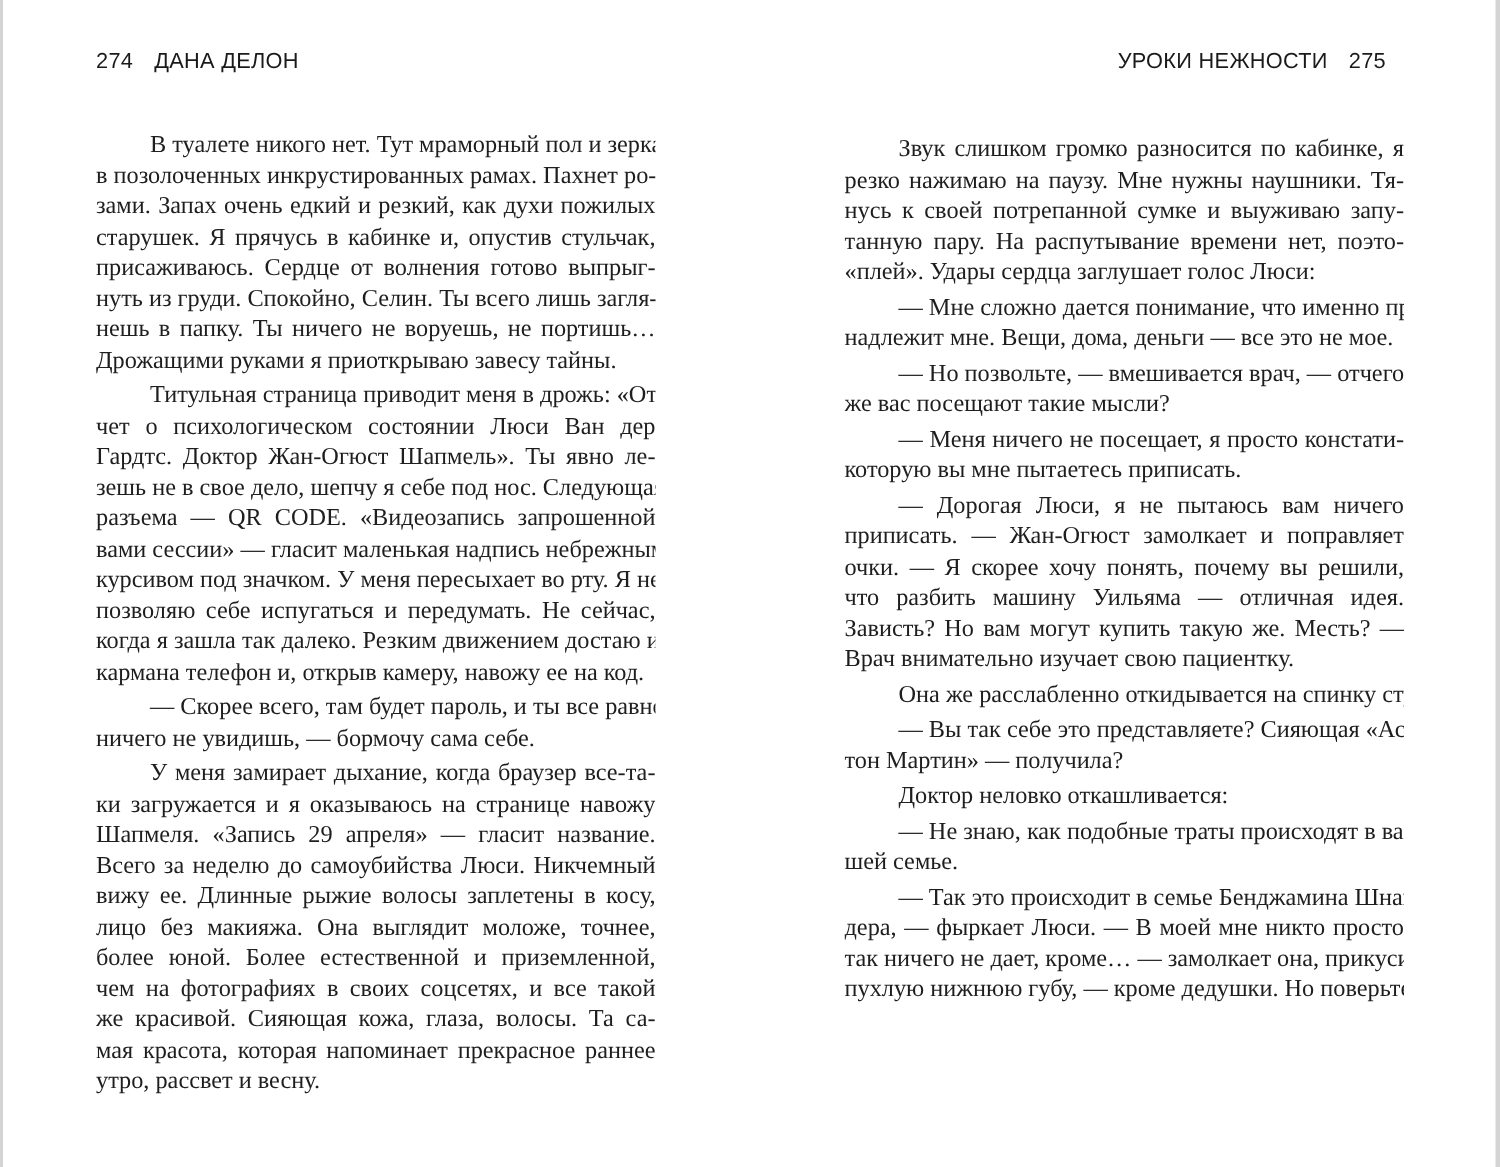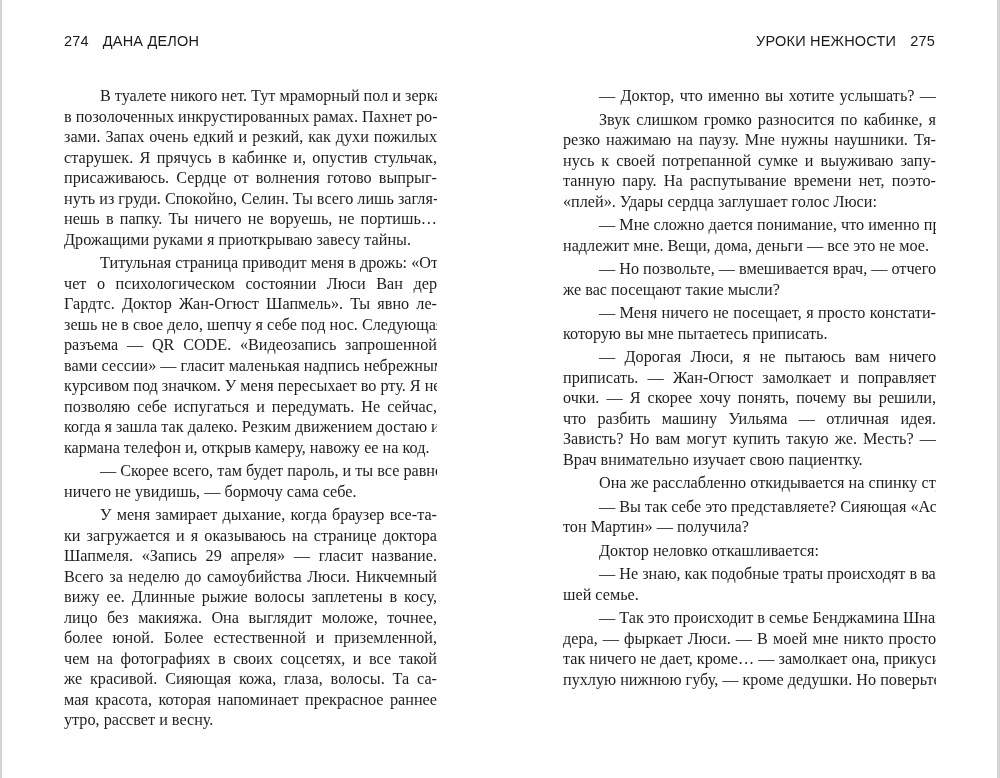--- a/index.html
+++ b/index.html
@@ -15,21 +15,21 @@
   .page { position: absolute; top: 0; height: 634px; }
   .page.left { left: 0; width: 500px; }
   .page.right { left: 500px; width: 500px; }
   .running-head {
     position: absolute; top: 33px;
     font-family: "Liberation Sans", "DejaVu Sans", sans-serif;
     font-size: 14.5px; letter-spacing: 0.2px; color: #1a1a1a;
     white-space: nowrap;
   }
   .left .running-head { left: 64px; }
-  .right .running-head { right: 65px; }
+  .right .running-head { right: 76px; }
   .running-head .num { display: inline-block; }
   .left .running-head .num { margin-right: 14px; }
   .right .running-head .num { margin-left: 14px; }
   .body-text {
     position: absolute; top: 86px; width: 373px;
     font-size: 16.2px; line-height: 20.5px;
   }
   .left .body-text { left: 64px; }
   .right .body-text { left: 63px; }
   .para { margin: 0 0 3px 0; }
@@ -73,41 +73,40 @@
         <span class="line">позволяю себе испугаться и передумать. Не сейчас,</span>
         <span class="line">когда я зашла так далеко. Резким движением достаю из</span>
         <span class="line last">кармана телефон и, открыв камеру, навожу ее на код.</span>
       </p>
       <p class="para">
         <span class="line first">— Скорее всего, там будет пароль, и ты все равно</span>
         <span class="line last">ничего не увидишь, — бормочу сама себе.</span>
       </p>
       <p class="para">
         <span class="line first">У меня замирает дыхание, когда браузер все-та-</span>
-        <span class="line">ки загружается и я оказываюсь на странице доктора</span>
+        <span class="line">ки загружается и я оказываюсь на странице навожу</span>
         <span class="line">Шапмеля. «Запись 29 апреля» — гласит название.</span>
         <span class="line">Всего за неделю до самоубийства Люси. Никчемный</span>
         <span class="line">вижу ее. Длинные рыжие волосы заплетены в косу,</span>
         <span class="line">лицо без макияжа. Она выглядит моложе, точнее,</span>
         <span class="line">более юной. Более естественной и приземленной,</span>
         <span class="line">чем на фотографиях в своих соцсетях, и все такой</span>
         <span class="line">же красивой. Сияющая кожа, глаза, волосы. Та са-</span>
         <span class="line">мая красота, которая напоминает прекрасное раннее</span>
         <span class="line last">утро, рассвет и весну.</span>
       </p>
     </div>
 </section>
 
 <section class="page right">
   <div class="running-head">
     <span>УРОКИ НЕЖНОСТИ</span><span class="num">275</span>
   </div>
   <div class="body-text" id="right-body">
       <p class="para">
-        <span class="line first">— Доктор, что именно вы хотите услышать? —</span>
       </p>
       <p class="para">
         <span class="line first">Звук слишком громко разносится по кабинке, я</span>
         <span class="line">резко нажимаю на паузу. Мне нужны наушники. Тя-</span>
         <span class="line">нусь к своей потрепанной сумке и выуживаю запу-</span>
         <span class="line">танную пару. На распутывание времени нет, поэто-</span>
         <span class="line last">«плей». Удары сердца заглушает голос Люси:</span>
       </p>
       <p class="para">
         <span class="line first">— Мне сложно дается понимание, что именно при-</span>

